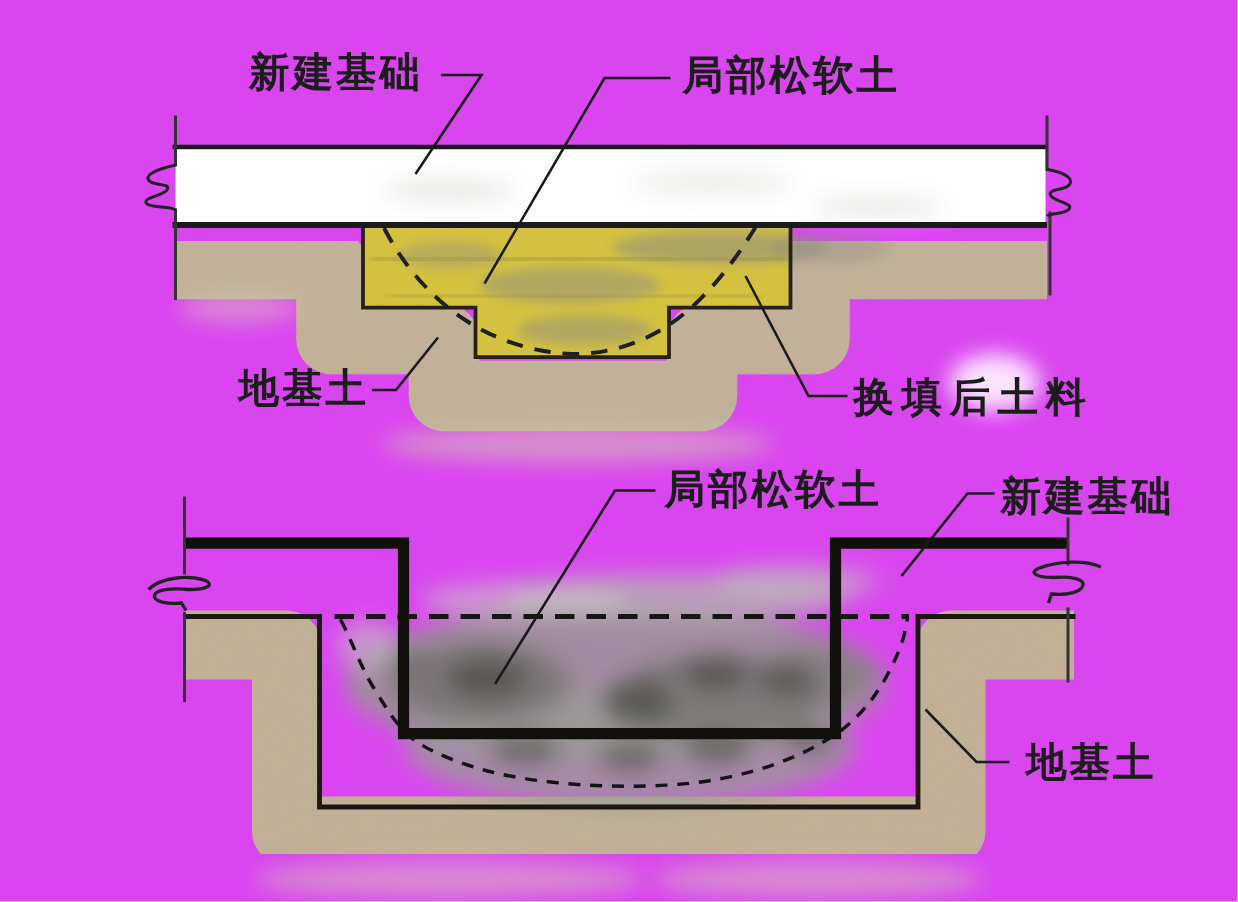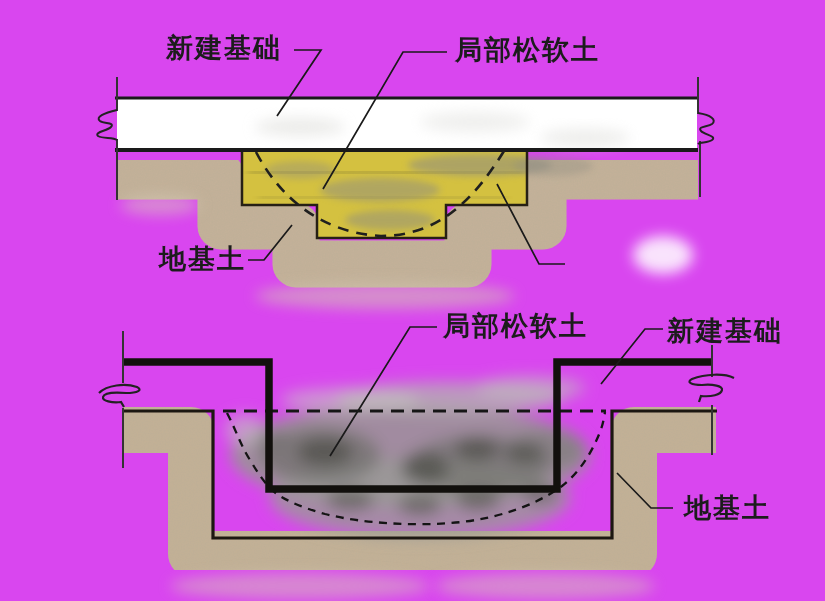--- a/index.html
+++ b/index.html
@@ -133,17 +133,18 @@
 
     <path d="M437,327 H410 L330,456" fill="none" stroke="#1a1a1a" stroke-width="1.7"></path>
     <path d="M663,329 H645 L601,384" fill="none" stroke="#1a1a1a" stroke-width="1.7"></path>
     <path d="M617,473 L651,508 H673" fill="none" stroke="#1a1a1a" stroke-width="1.7"></path>
   </g>
 </svg>
 
 <div class="lbl" style="left:166px;top:34px;">新建基础</div>
 <div class="lbl" style="left:455px;top:36px;">局部松软土</div>
 <div class="lbl" style="left:159px;top:245px;">地基土</div>
+<div class="lbl" style="left:569px;top:251px;letter-spacing:5px;">换填后土料</div>
 <div class="lbl" style="left:443px;top:312px;">局部松软土</div>
 <div class="lbl" style="left:667px;top:317px;">新建基础</div>
 <div class="lbl" style="left:684px;top:494px;">地基土</div>
 
 </div>
 
 </body></html>

